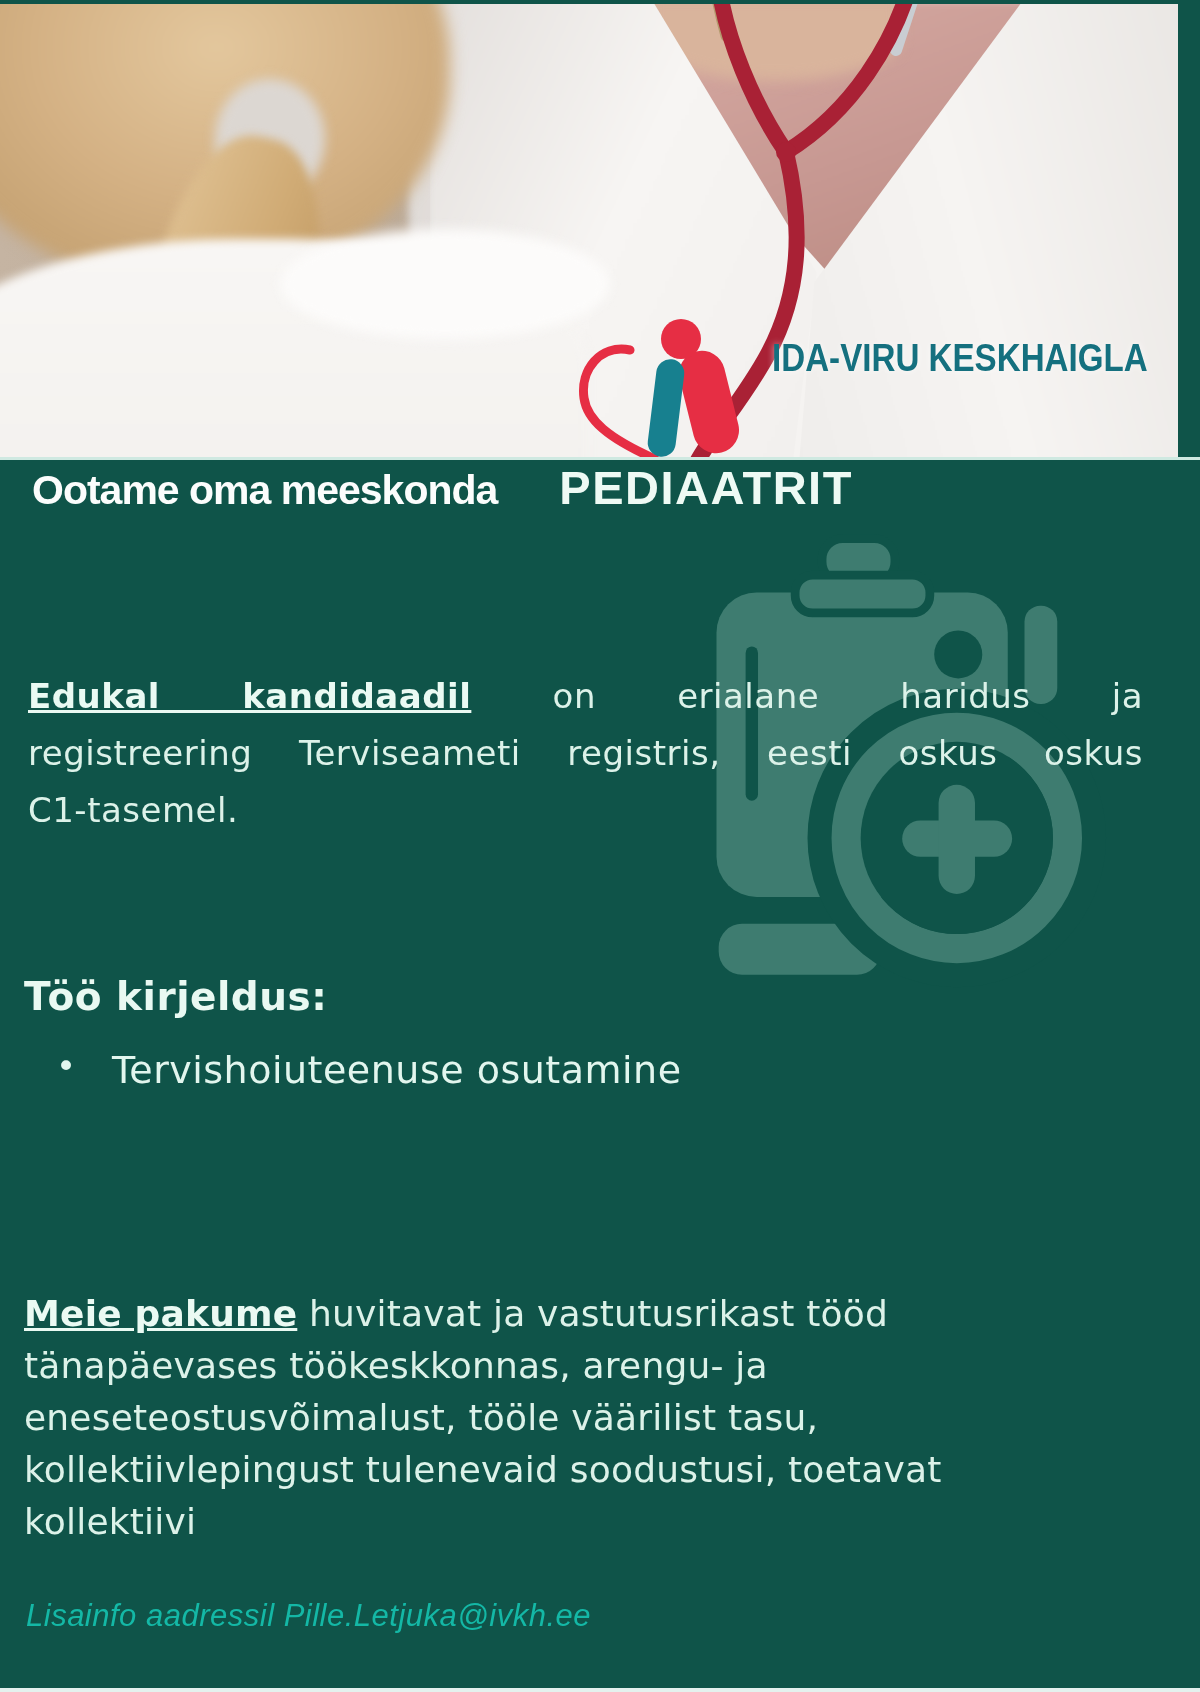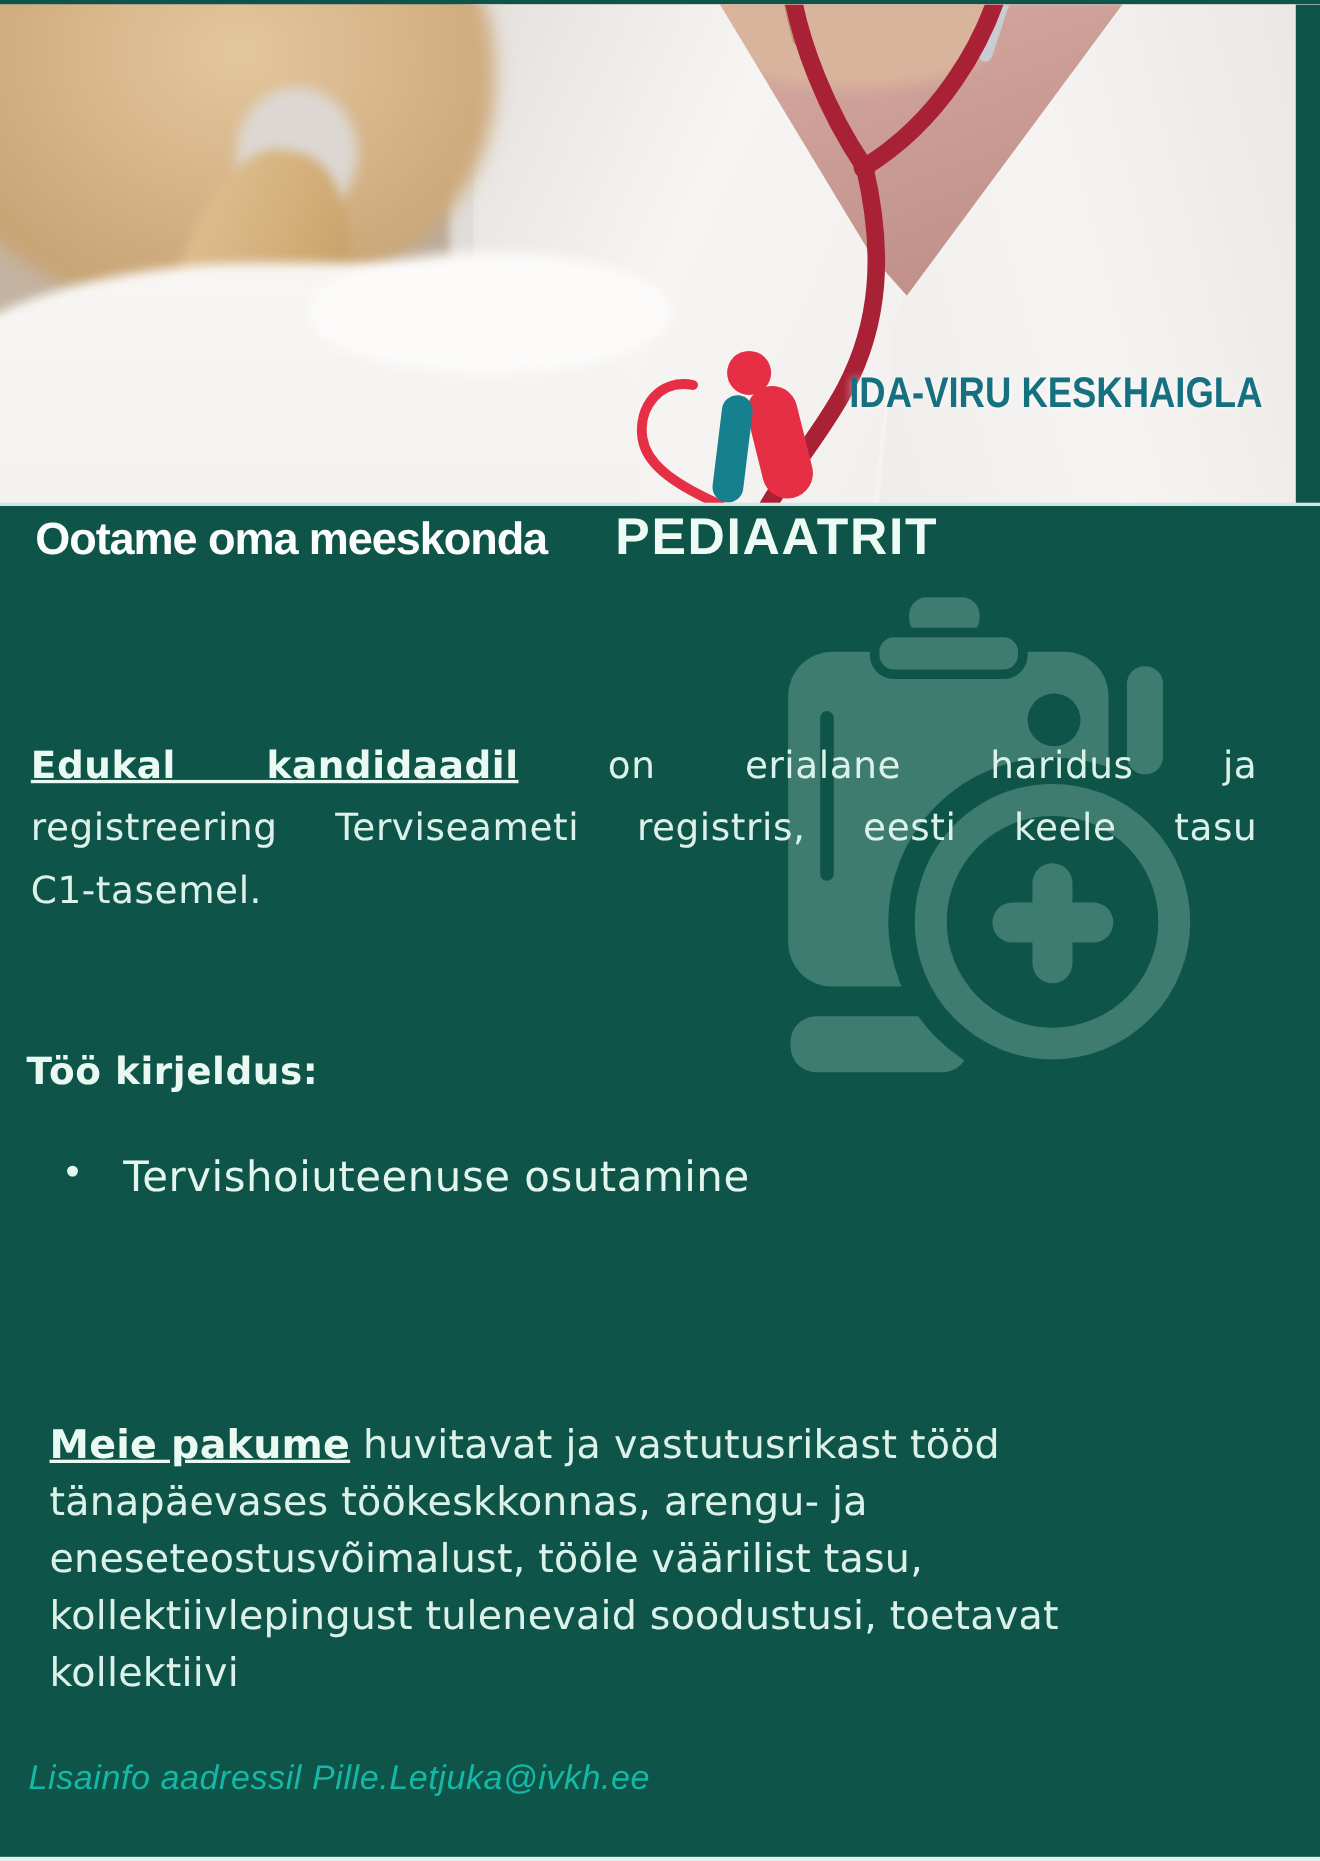--- a/index.html
+++ b/index.html
@@ -52,24 +52,24 @@
   .headline{position:absolute;left:32px;top:0px;display:flex;align-items:baseline;gap:62px;white-space:nowrap;}
   .headline .intro{font-family:"Liberation Sans",sans-serif;font-weight:700;font-size:41px;
     letter-spacing:-1px;color:#fbfdfc;}
   .headline .position{font-family:"Liberation Sans",sans-serif;font-weight:700;font-size:47px;
     letter-spacing:1.5px;color:#eefaf4;text-align:center;}
   .textblock{position:absolute;color:#dcf2e9;}
   .candidate{left:28px;top:174px;width:1115px;font-size:34px;line-height:57px;letter-spacing:.5px;}
   .line{display:block;}
   .justify-line{text-align:justify;text-align-last:justify;}
   .candidate b,.offer b{font-weight:700;color:#eafaf3;text-decoration:underline;}
-  .job-heading{left:24px;top:494px;font-size:34px;font-weight:700;color:#e9f9f2;letter-spacing:.5px;}
+  .job-heading{left:24px;top:514px;font-size:39px;font-weight:700;color:#e9f9f2;letter-spacing:.5px;}
   .bullet-row{left:0;top:588px;padding-left:112px;font-size:38px;color:#e2f6ee;letter-spacing:.5px;}
   .bullet-dot{position:absolute;left:56px;top:-2px;font-size:34px;}
-  .offer{left:24px;top:792px;width:1080px;font-size:36px;line-height:52px;letter-spacing:.2px;margin-left:21px;}
+  .offer{left:24px;top:792px;width:1080px;font-size:36px;line-height:52px;letter-spacing:.2px;}
   .footer{left:26px;top:1138px;font-family:"Liberation Sans",sans-serif;font-style:italic;
     font-size:31px;color:#14b8a6;letter-spacing:.5px;}
   .bottom-strip{position:absolute;left:0;bottom:0;width:1200px;height:4px;background:#e4f1ee;}
 </style>
 </head>
 <body>
 
 <div class="poster">
 
   <div class="photo">
@@ -126,21 +126,21 @@
       </g>
     </svg>
 
     <div class="headline">
       <span class="intro">Ootame oma meeskonda</span>
       <span class="position">PEDIAATRIT</span>
     </div>
 
     <p class="textblock candidate">
       <span class="line justify-line"><b>Edukal kandidaadil</b><span> on erialane haridus ja</span></span>
-      <span class="line justify-line">registreering Terviseameti registris, eesti keele tasu</span>
+      <span class="line justify-line">registreering Terviseameti registris, eesti oskus oskus</span>
       <span class="line">C1-tasemel.</span>
     </p>
 
     <div class="textblock job-heading">Töö kirjeldus:</div>
 
     <div class="textblock bullet-row">
       <span class="bullet-dot">•</span>
       <span>Tervishoiuteenuse osutamine</span>
     </div>
 

